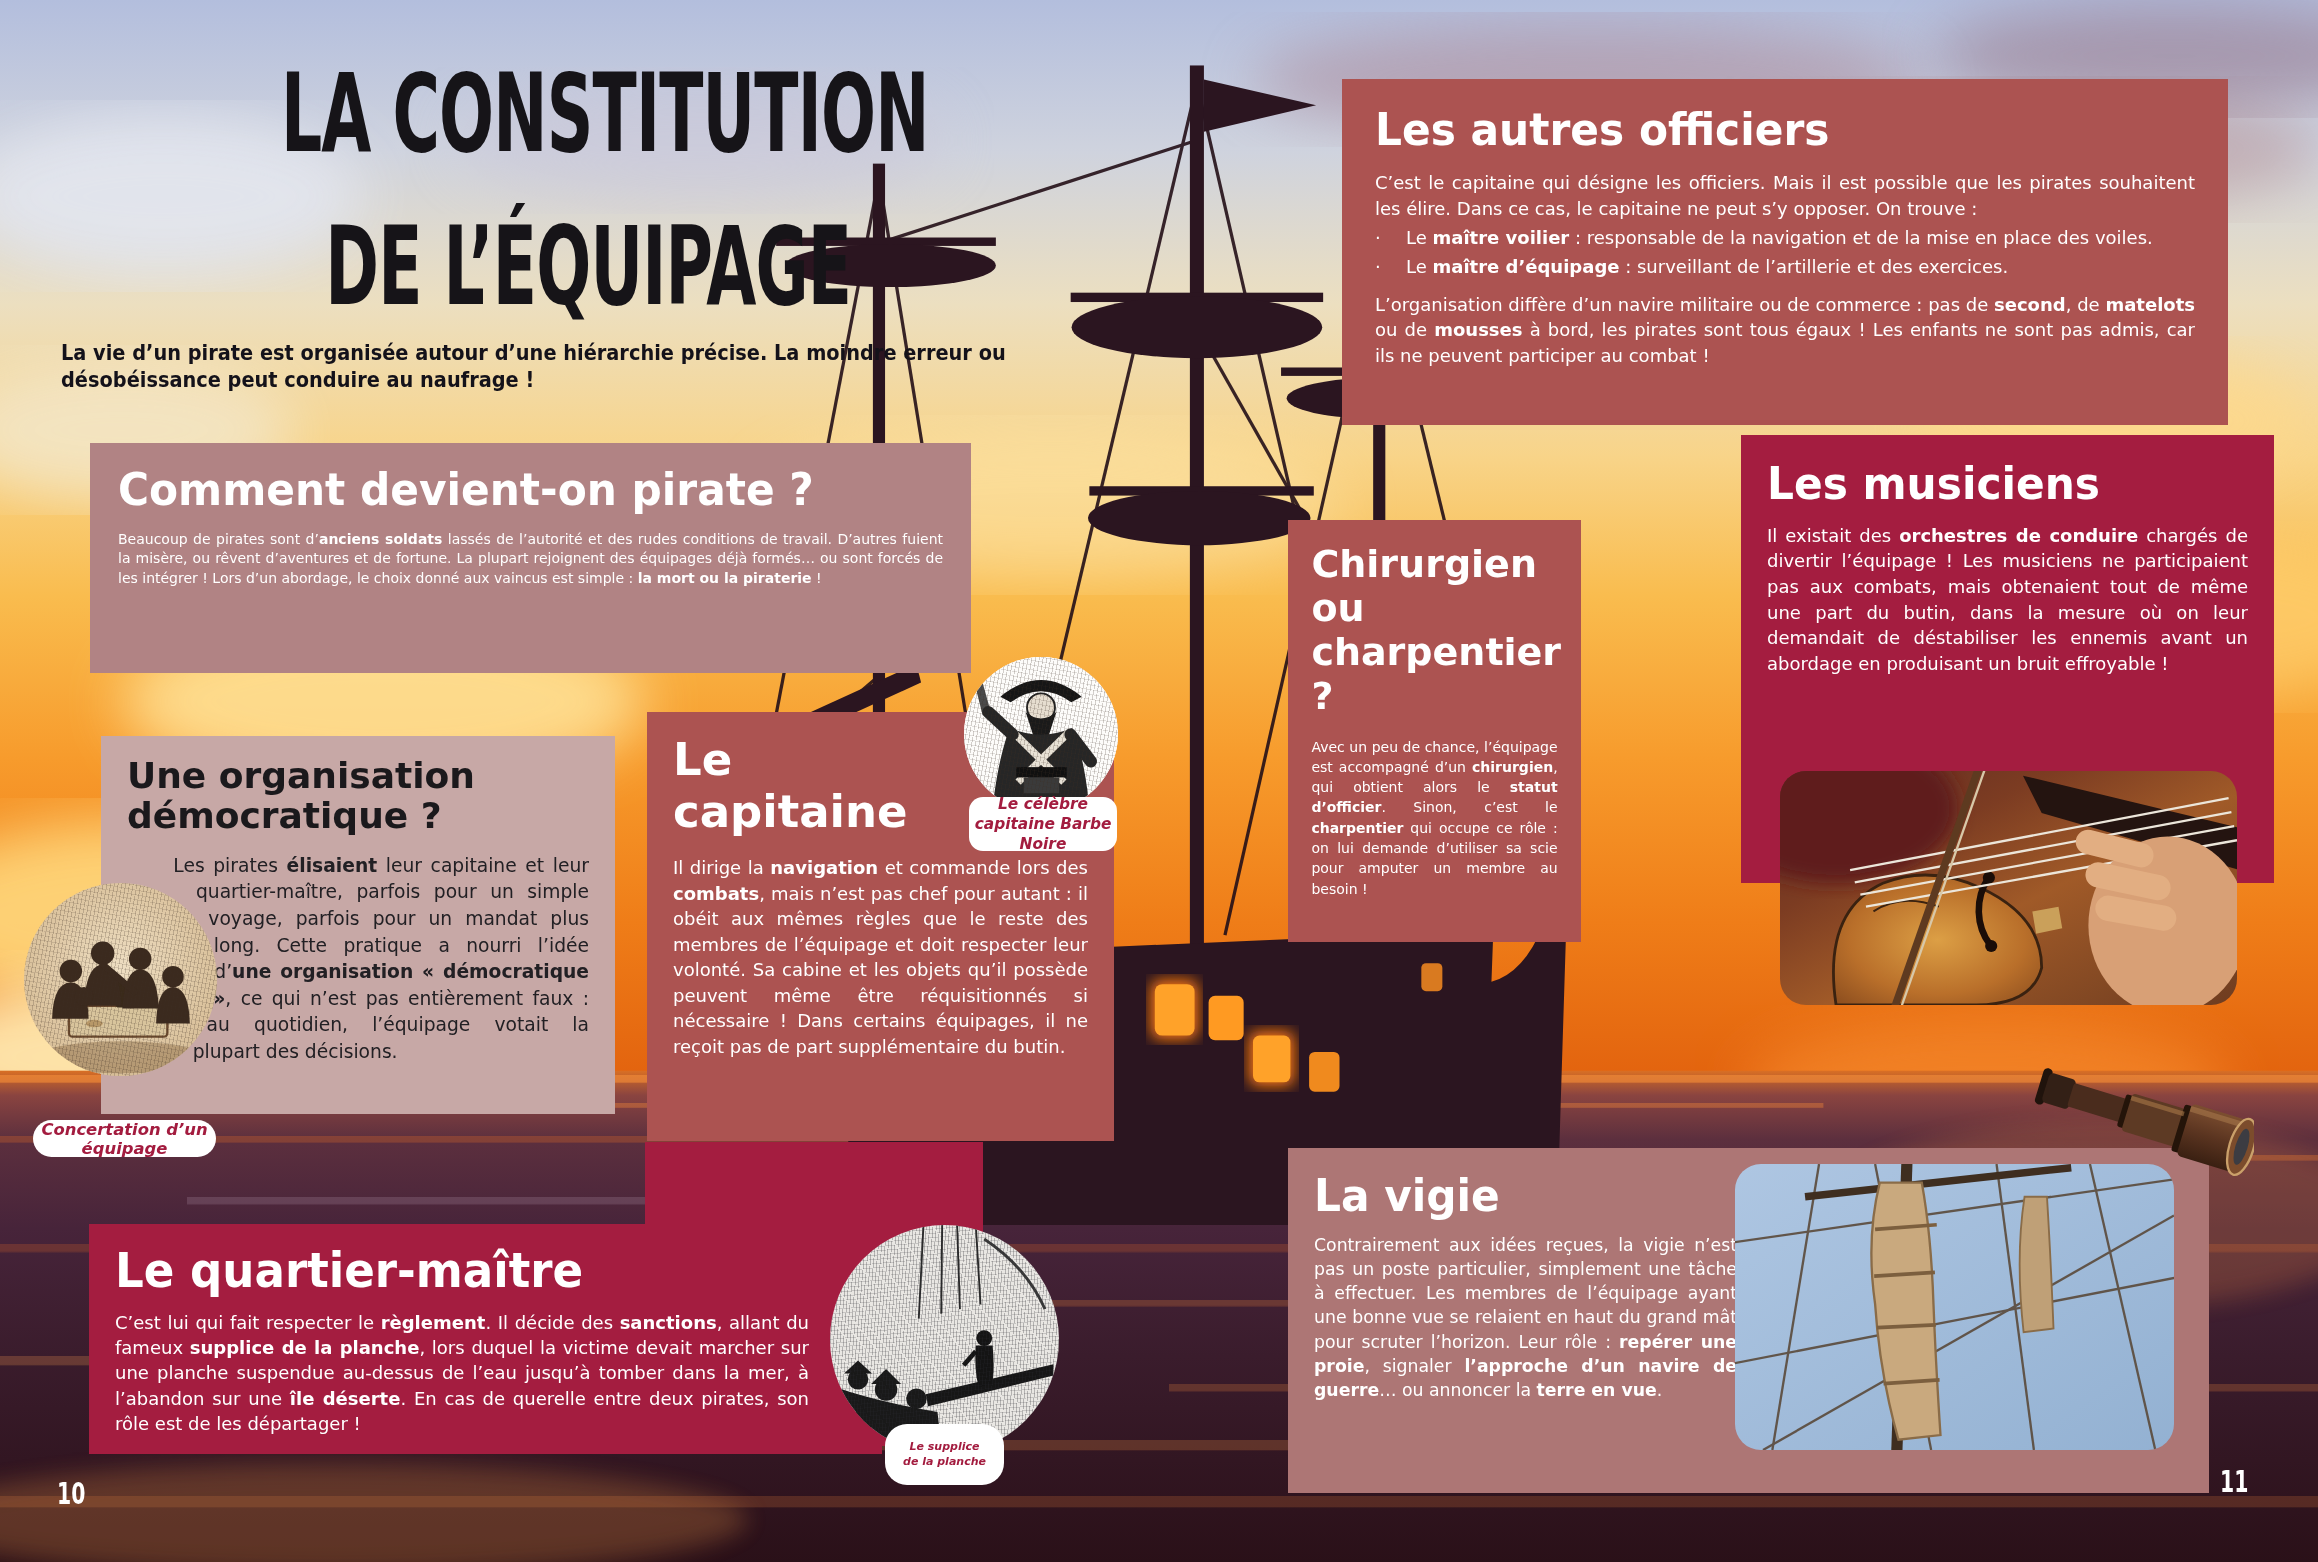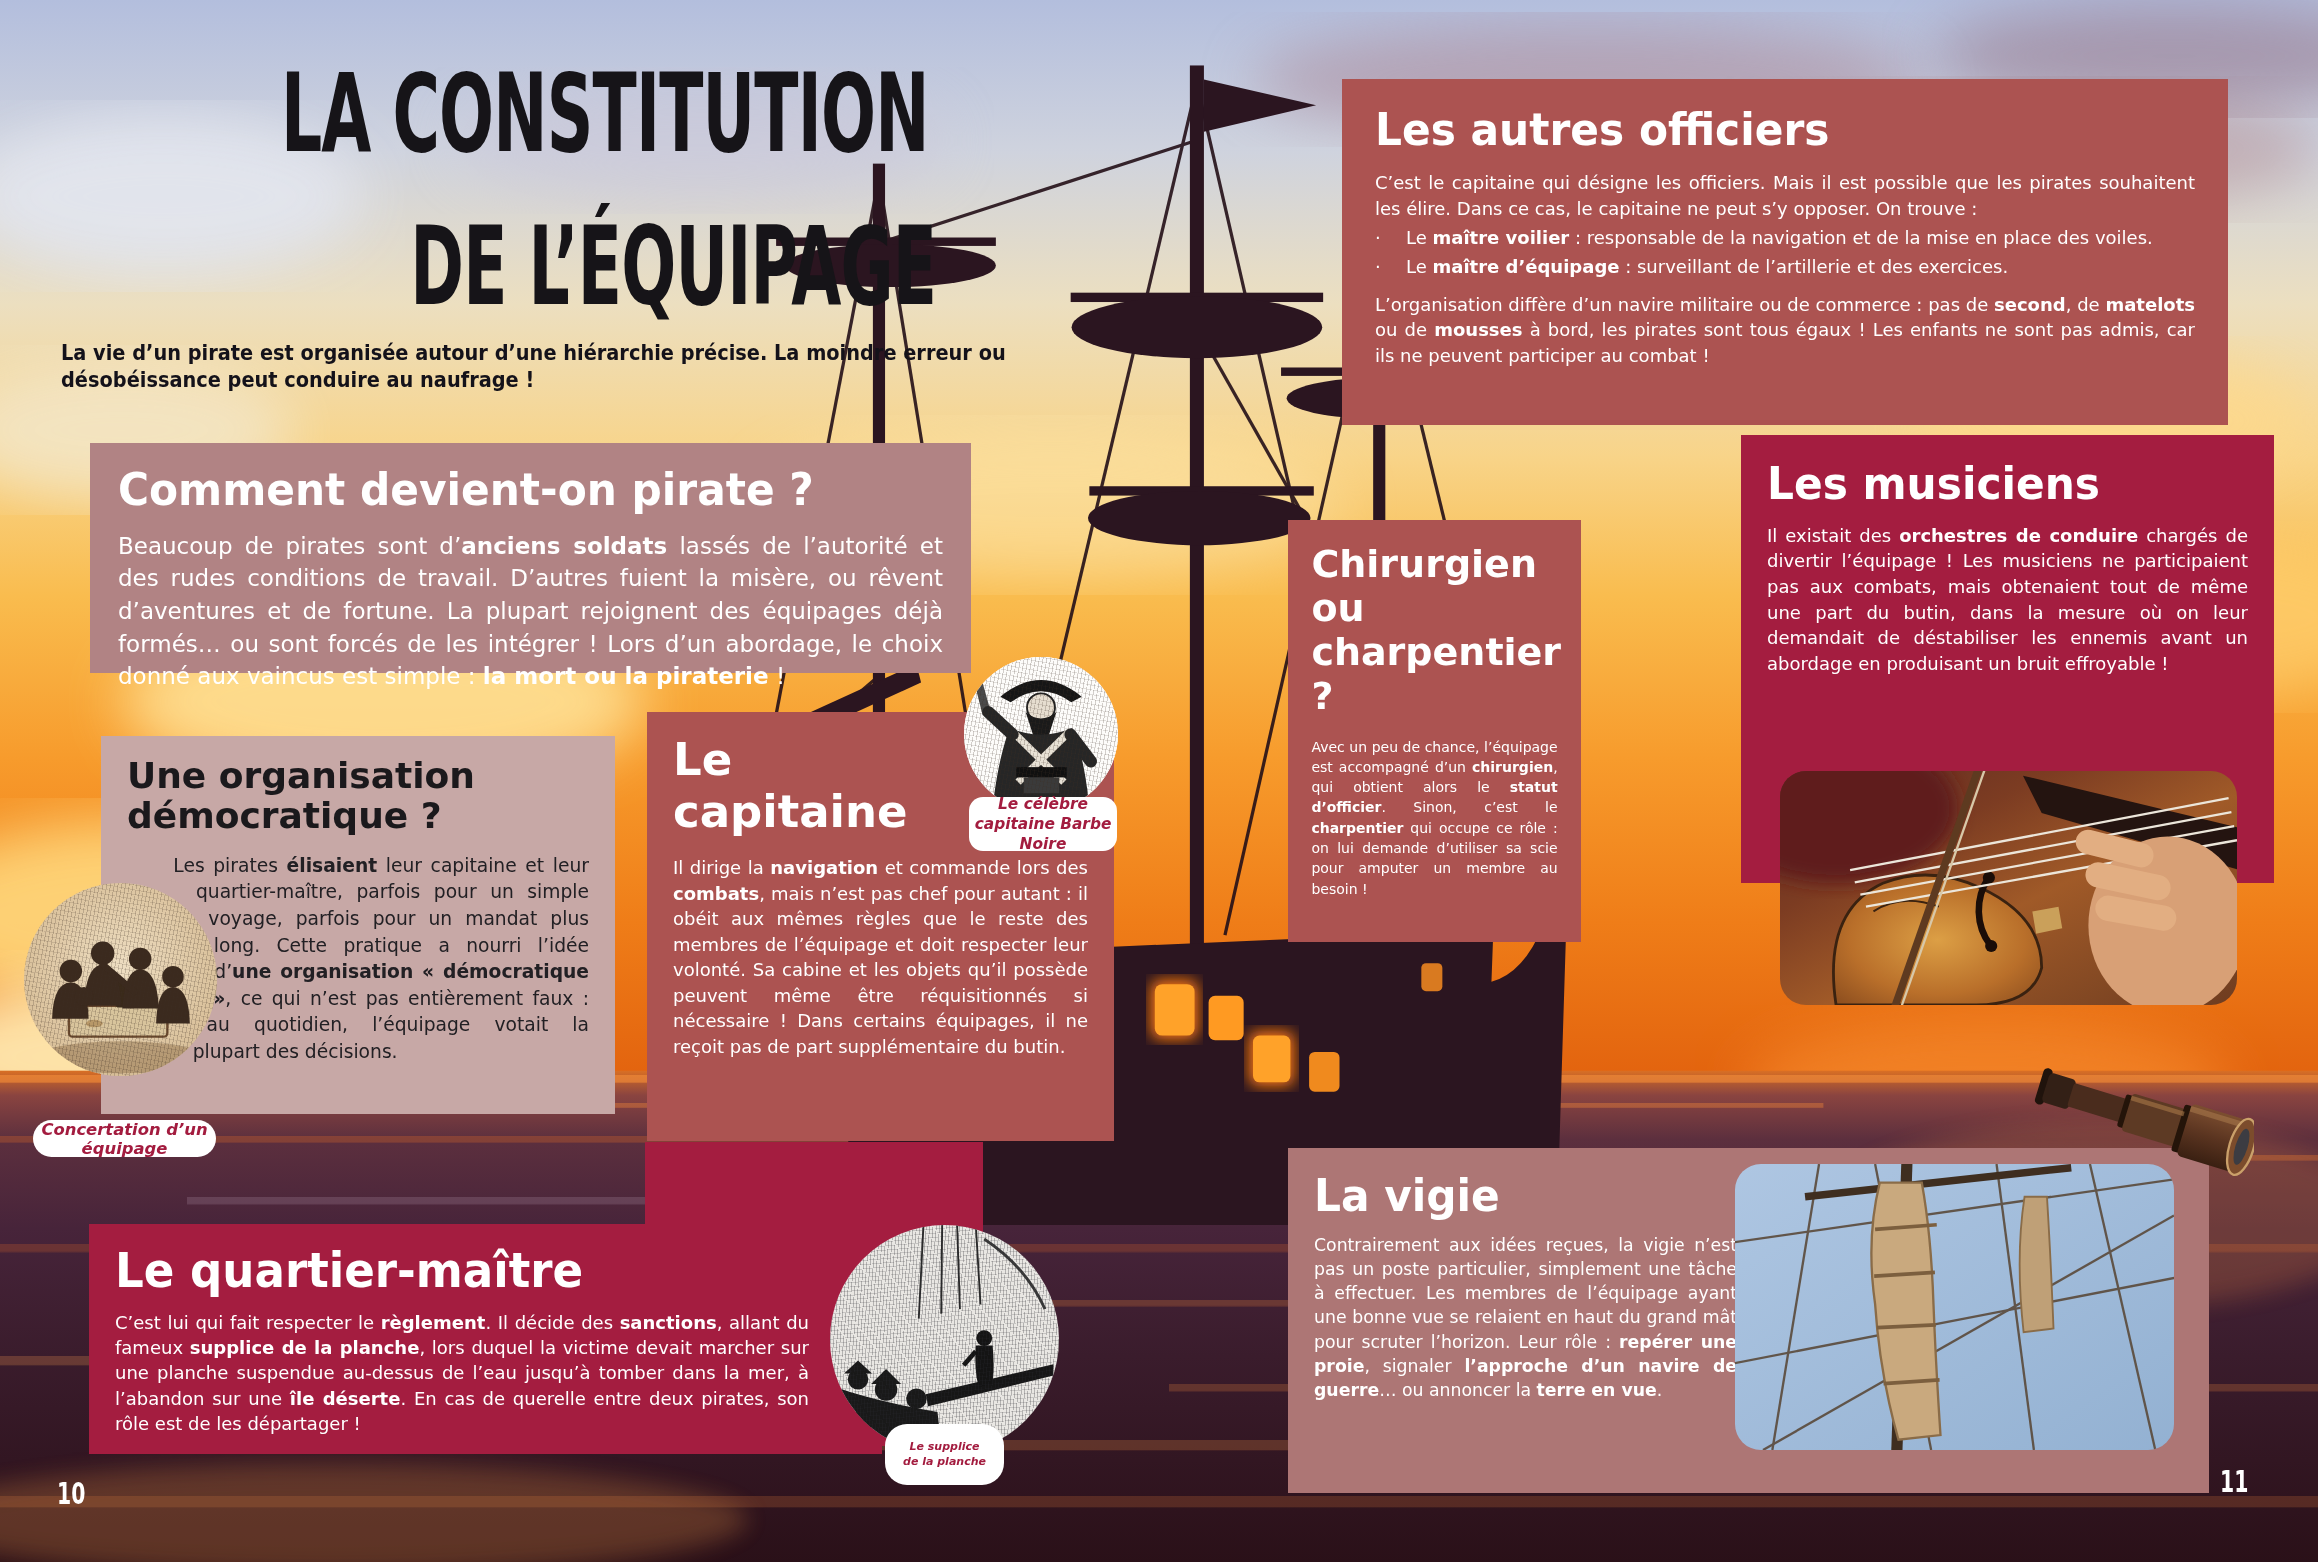--- a/index.html
+++ b/index.html
@@ -3,21 +3,21 @@
 <meta charset="utf-8">
 <style>
   html,body{margin:0;padding:0;background:#1a1014;}
   #canvas{position:relative;width:2319px;height:1563px;overflow:hidden;
           font-family:"DejaVu Sans",sans-serif;}
   #bg{position:absolute;left:0;top:0;width:100%;height:100%;}
   .bold,.b{font-weight:bold;}
   .cond{display:inline-block;transform:scaleX(.94);transform-origin:left center;white-space:nowrap;}
 
   
-  .main-title{position:absolute;left:65px;top:55px;width:1047px;text-align:right;z-index:3;}
+  .main-title{position:absolute;left:65px;top:55px;width:1047px;text-align:center;z-index:3;}
   .t-line{line-height:118px;}
   .t-inner{display:inline-block;transform:scaleX(.60);transform-origin:center;
            font-size:108px;font-weight:700;letter-spacing:-1.4px;color:#161418;white-space:nowrap;}
   .intro-wrap{position:absolute;left:61px;top:340px;width:1197px;z-index:3;
               transform:scaleX(.90);transform-origin:top left;}
   .intro-wrap p{margin:0;font-size:21.5px;font-weight:700;line-height:1.24;color:#14121a;}
 
   
   .box{position:absolute;z-index:2;box-sizing:border-box;color:#fff;}
   .box h2{margin:0;font-weight:700;color:#fff;}
@@ -29,21 +29,21 @@
   .box-officiers h2{font-size:45px;}
   .box-officiers .body{font-size:18px;line-height:1.42;}
   .box-officiers .p1{margin-top:14px;}
   .bullet{display:flex;margin-top:3.7px;}
   .bullet .dot{width:31px;flex:none;font-size:18px;line-height:1.42;color:#fff;}
   .bullet p{margin:0;flex:1;}
   .box-officiers .p2{margin-top:12px;}
 
   .box-comment{left:90px;top:443px;width:881px;height:230px;padding:19.6px 28px;background:#b18384;}
   .box-comment h2{font-size:45px;}
-  .box-comment .body{margin-top:14px;font-size:23px;line-height:1.42;}
+  .box-comment .body{margin-top:14px;font-size:14px;line-height:1.42;}
 
   .box-organisation{left:101px;top:736px;width:514px;height:378px;padding:19.6px 26px;
                     background:#c7a8a6;color:#1e1c1e;}
   .box-organisation h2{font-size:36px;line-height:1.13;color:#1b191c;white-space:normal;}
   .box-organisation .body{margin-top:16px;font-size:18.7px;line-height:1.42;color:#222024;}
   .float-circle{float:left;width:108px;height:206px;
                 shape-outside:circle(110px at -33px 117px);shape-margin:10.3px;}
 
   .box-capitaine{left:647px;top:712px;width:467px;height:429px;padding:22.4px 26px;}
   .box-capitaine h2{font-size:45px;line-height:1.14;white-space:normal;}

